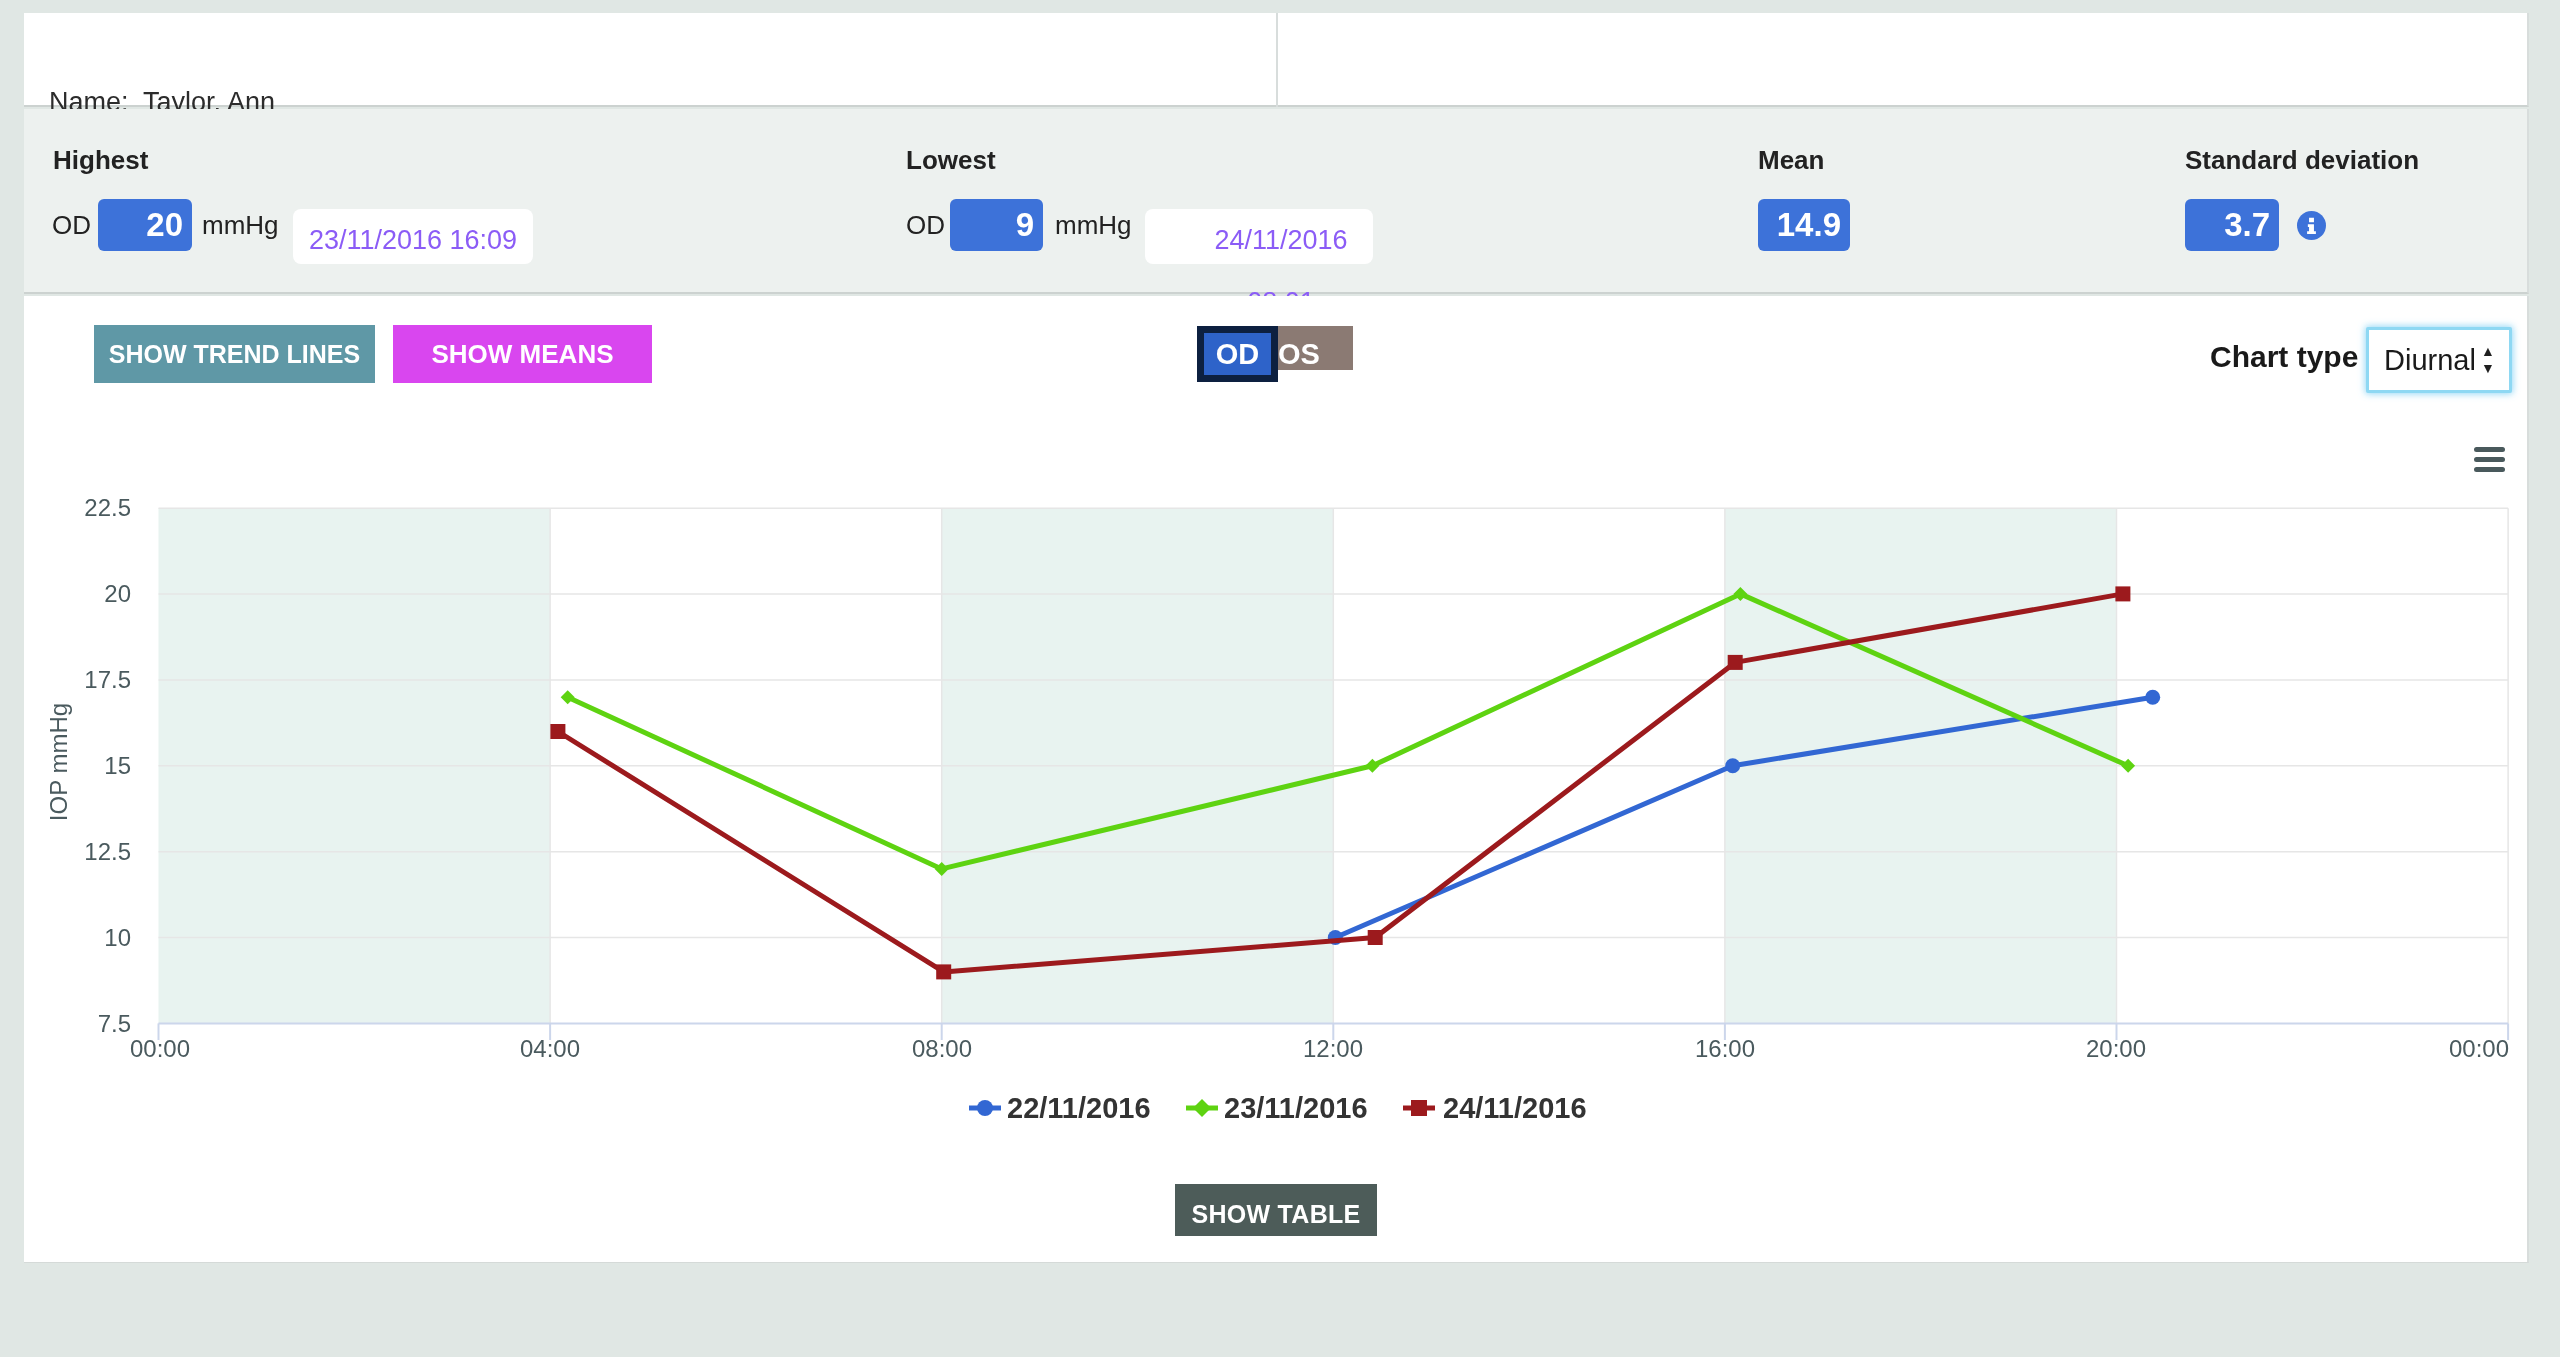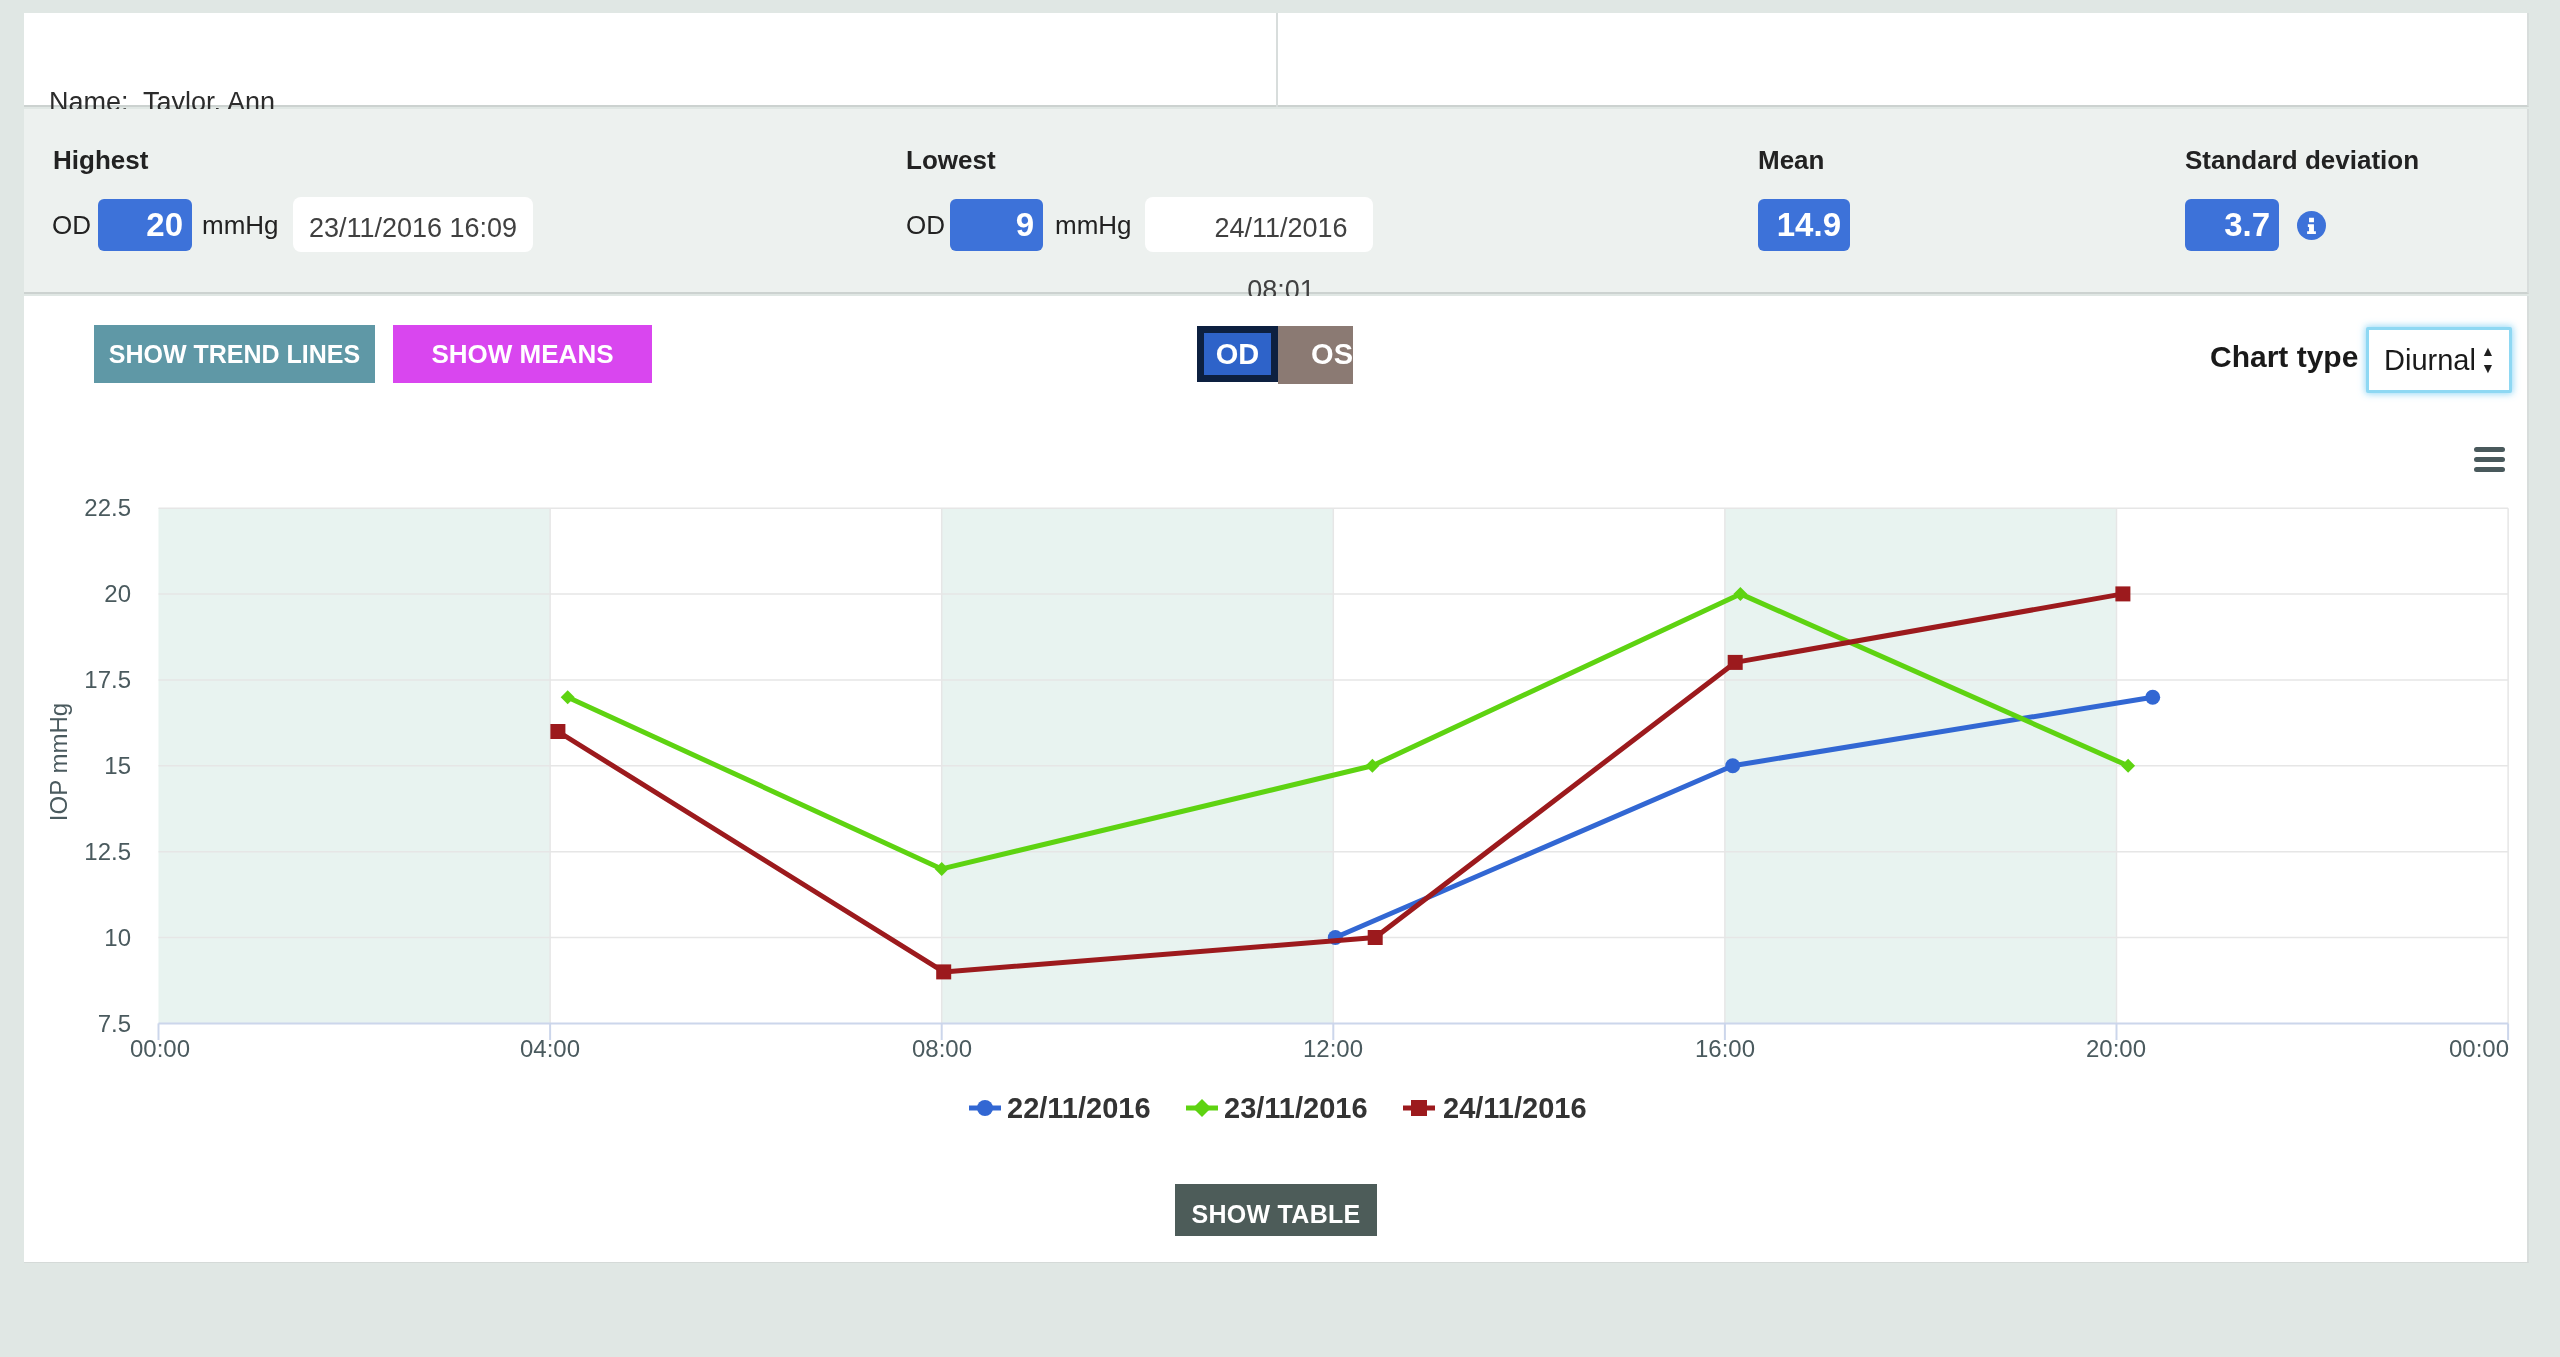--- a/index.html
+++ b/index.html
@@ -12,37 +12,37 @@
   #hdr .divider { position:absolute; left:1252px; top:0; width:2px; height:94px; background:#d8dddc; }
   .hdrtext { position:absolute; top:0; height:94px; line-height:99px; font-size:27px; color:#2c2c2c; white-space:pre;margin-top:40px; }
 
   
   #stats { left:24px; top:109px; width:2505px; height:185px; background:#edf1ef; border-bottom:2px solid #ccd2d0; border-right:2px solid #d8dddc; }
   .slabel { position:absolute; top:36px; font-size:26px; font-weight:bold; color:#222; }
   .od { position:absolute; top:90px; height:52px; line-height:52px; font-size:26px; color:#222; }
   .badge { position:absolute; top:90px; height:52px; line-height:52px; background:#3d72d9; color:#fff;
            font-size:33px; font-weight:bold; text-align:right; border-radius:6px; padding-right:9px; }
   .unit { position:absolute; top:90px; height:52px; line-height:52px; font-size:26px; color:#222; }
-  .datebox { position:absolute; top:88px; height:55px; line-height:55px; background:#fff; border-radius:8px;
-             font-size:27px; color:#404040; text-align:center; line-height:62px; }
+  .datebox { position:absolute; top:100px; height:55px; line-height:55px; background:#fff; border-radius:8px;
+             font-size:27px; color:#8b5cf6; text-align:center; line-height:62px; }
   #infoi { position:absolute; top:102px; left:2273px; width:29px; height:29px; }
 
   
   #main { left:24px; top:296px; width:2505px; height:967px; background:#fff; border-bottom:1px solid #d5dad8; border-right:2px solid #d8dddc; }
 
   .btn { position:absolute; top:29px; height:58px; color:#fff; font-weight:bold;
          text-align:center; white-space:nowrap;margin-left:42px; }
   #btn-trend { left:28px; width:281px; background:#5f98a6; line-height:58px; font-size:25px; }
   #btn-means { left:327px; width:259px; background:#d946ef; line-height:58px; font-size:26px; }
 
   #tog { position:absolute; left:1173px; top:30px; height:56px; }
   #tog-od { position:absolute; left:0; top:0; width:81px; height:56px; background:#2e63c9; border:7px solid #0d2040;
             color:#fff; font-weight:bold; font-size:29px; text-align:center; line-height:42px; }
-  #tog-os { position:absolute; left:81px; top:0; width:75px; height:58px; background:#8b7a73;
-            color:#fff; font-weight:bold; font-size:29px; text-align:right; line-height:56px; }
+  #tog-os { position:absolute; left:81px; top:0; width:75px; height:44px; background:#8b7a73;
+            color:#fff; font-weight:bold; font-size:29px; text-align:left; line-height:56px; }
 
   #charttype { position:absolute; left:2186px; top:28px; font-size:30px; font-weight:bold; color:#1a1a1a; line-height:66px;}
   #select { position:absolute; left:2342px; top:31px; width:146px; height:66px; background:#fff;
             border:3px solid #8ed8f3; border-radius:2px; box-shadow:0 0 7px 1px rgba(122,206,244,0.8);
             font-size:29px; color:#1a1a1a; line-height:60px; padding-left:15px; }
   #select .arrows { position:absolute; right:10px; top:13px; width:22px; height:34px; }
   #select .arrows div { height:17px; line-height:17px; font-size:14px; color:#1f1f1f; text-align:center; }
 
   #title { position:absolute; left:0; width:2505px; top:134px; text-align:center; font-size:36px; color:#333a3d; }
 

